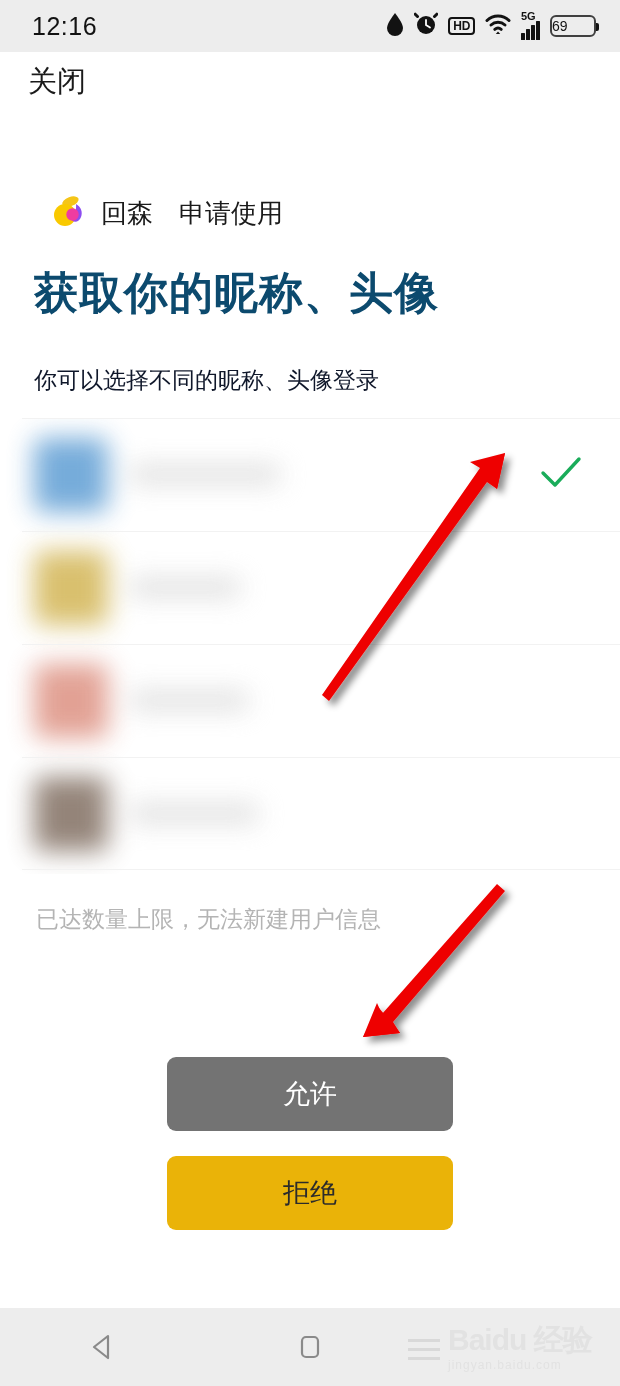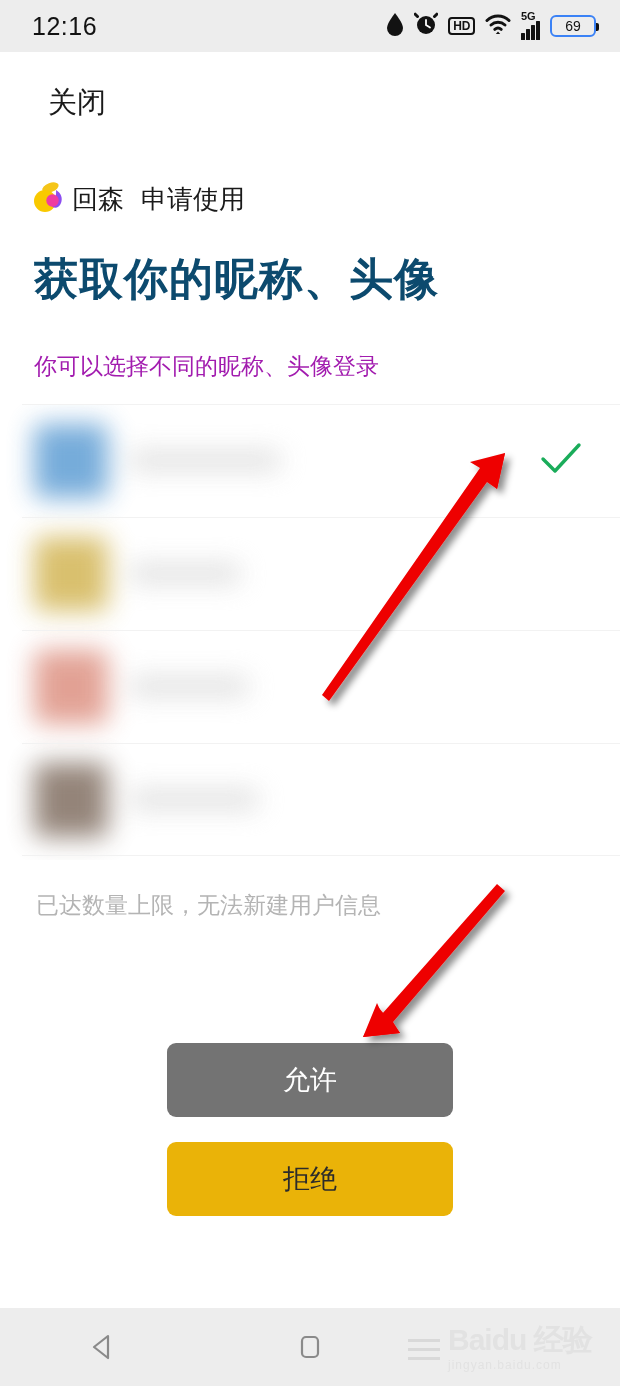--- a/index.html
+++ b/index.html
@@ -25,42 +25,42 @@
   .hd-badge{
     border:2px solid #121212; border-radius:4px;
     font-size:12px; font-weight:bold; color:#121212;
     padding:1px 3px; line-height:1; letter-spacing:-.3px;
   }
   .sig-wrap{ display:flex; align-items:flex-end; gap:1px; position:relative; padding-top:8px;}
   .sig-5g{ position:absolute; top:-2px; left:0; font-size:11px; font-weight:bold; color:#121212; line-height:1;}
   .bar{ width:4px; background:#121212; border-radius:.5px; }
   .bar.b1{height:7px;} .bar.b2{height:11px;} .bar.b3{height:15px;} .bar.b4{height:19px;}
   .battery{
-    width:46px; height:22px; border:2px solid #3b82f6; border-radius:6px;
-    display:flex; align-items:center; justify-content:center; position:relative;
+    width:46px; height:22px; border:2px solid #404040; border-radius:6px;
+    display:flex; align-items:center; justify-content:flex-start; position:relative;
   }
   .battery::after{
     content:""; position:absolute; right:-5px; top:6px; width:3px; height:8px;
     background:#121212; border-radius:0 2px 2px 0;
   }
   .battery span{ font-size:14px; color:#121212; line-height:1; }
 
   
   .page{ position:absolute; left:0; top:62px; width:620px; height:1246px; background:#fff; }
 
-  .closebar{ height:82px; display:flex; align-items:center; padding-left:48px; }
+  .closebar{ height:82px; display:flex; align-items:flex-start; padding-left:28px; }
   .close-label{ font-size:29px; color:#1a1a1a; }
 
-  .app-row{ display:flex; align-items:center; padding-left:30px; margin-top:36px; gap:4px; }
+  .app-row{ display:flex; align-items:center; padding-left:50px; margin-top:50px; gap:13px; }
   .app-icon{ width:38px; height:38px; position:relative; flex:none; }
   .app-name{ font-size:26px; color:#1a1a1a; }
   .app-action{ font-size:26px; color:#1a1a1a; margin-left:13px; }
 
   .title{ font-size:44px; font-weight:bold; color:#0c4a6e; padding-left:34px; margin-top:32px; letter-spacing:1px;}
-  .subtitle{ font-size:23px; color:#a21caf; padding-left:34px; margin-top:42px; }
+  .subtitle{ font-size:23px; color:#0f172a; padding-left:34px; margin-top:42px; }
 
   
   .acct-list{
     position:relative; margin-top:22px; height:456px; width:620px;
     background:#fff; overflow:hidden;
   }
   .acct-row{
     position:absolute; left:0; width:620px; height:113px;
     display:flex; align-items:center;
   }

